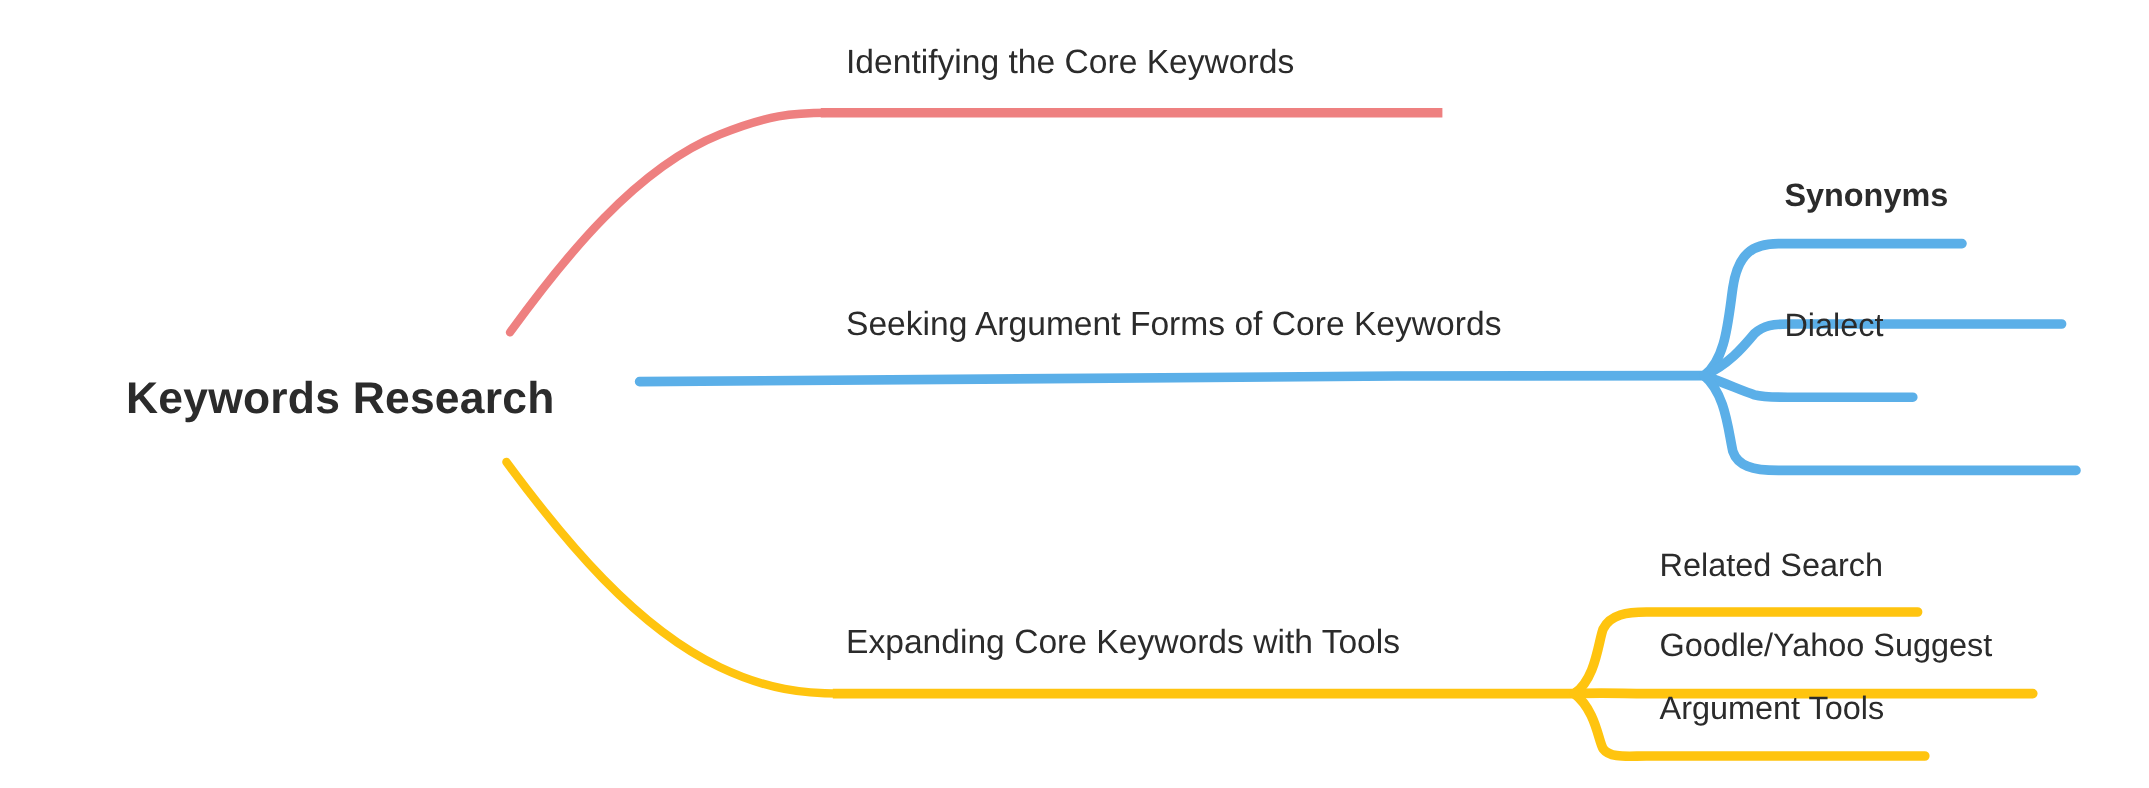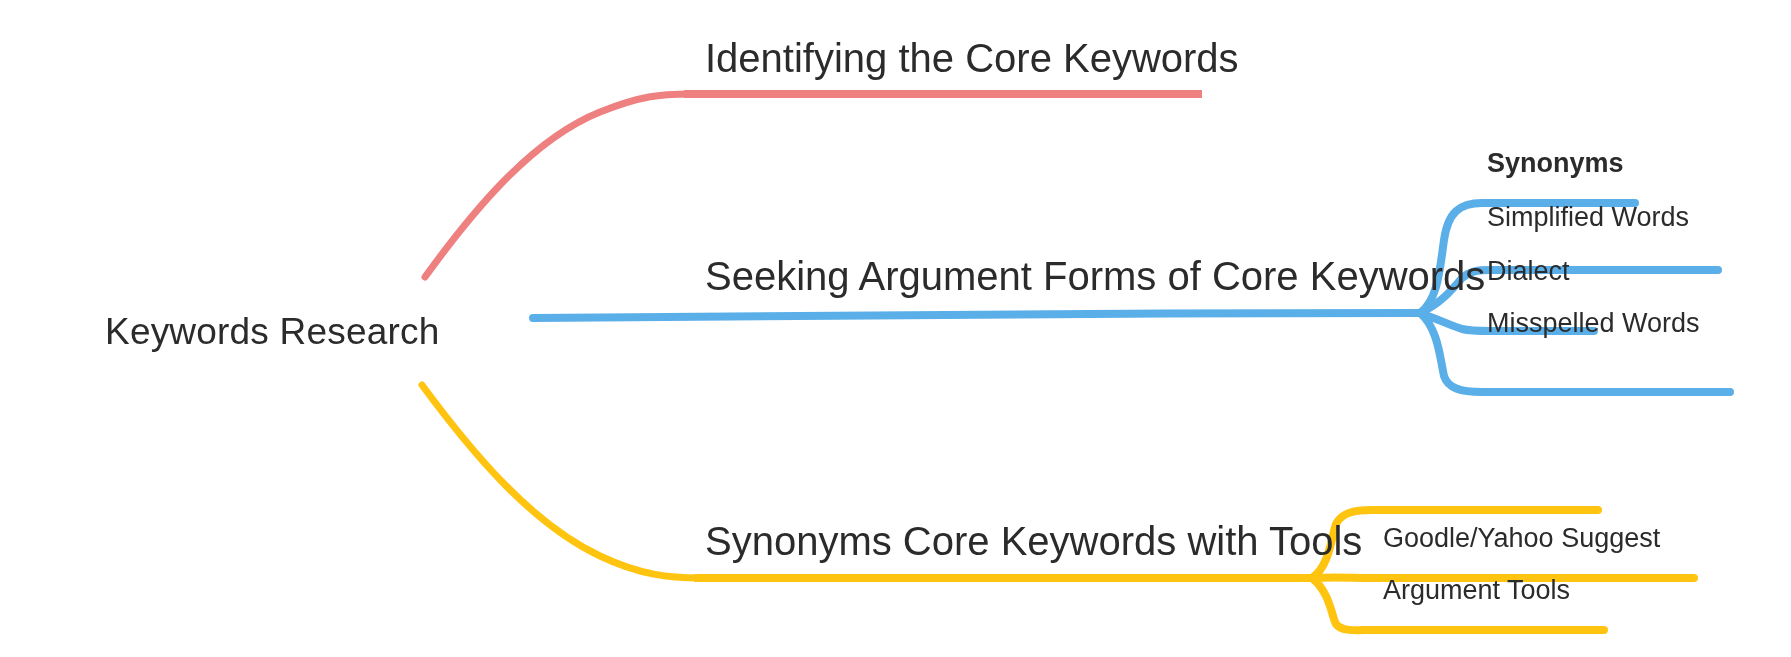--- a/index.html
+++ b/index.html
@@ -25,25 +25,25 @@
     height: 657px;
   }
   .node-label {
     position: absolute;
     white-space: nowrap;
     color: #2b2b2b;
     line-height: 1;
   }
   .root-label {
     font-size: 37px;
-    font-weight: normal;
+    font-weight: bold;
     letter-spacing: 0.2px;
   }
   .main-label {
-    font-size: 40px;
+    font-size: 28px;
     font-weight: normal;
   }
   .sub-label {
     font-size: 27px;
     font-weight: normal;
   }
 </style>
 </head>
 <body>
 
@@ -79,28 +79,27 @@
       <path d="M 1312 578 C 1330 592, 1332 618, 1336 624 C 1342 632, 1356 630, 1372 630 L 1604 630" fill="none" stroke="#FFC40F" stroke-width="8" stroke-linecap="round" stroke-linejoin="round"></path>
     </g>
   </svg>
 
   <div class="node-label root-label" style="left:105px; top:313px;">Keywords Research</div>
 
   <div class="node-label main-label" style="left:705px; top:38px;">Identifying the Core Keywords</div>
 
   <div class="node-label main-label" style="left:705px; top:256px;text-align:right;">Seeking Argument Forms of Core Keywords</div>
 
-  <div class="node-label main-label" style="left:705px; top:521px;">Synonyms Core Keywords with Tools</div>
+  <div class="node-label main-label" style="left:705px; top:521px;">Expanding Core Keywords with Tools</div>
 
   <div class="node-label sub-label" style="left:1487px; top:150px;font-weight:bold;">Synonyms</div>
 
-  <div class="node-label sub-label" style="left:1487px; top:204px;">Simplified Words</div>
 
   <div class="node-label sub-label" style="left:1487px; top:258px;text-align:center;">Dialect</div>
 
-  <div class="node-label sub-label" style="left:1487px; top:310px;">Misspelled Words</div>
 
+  <div class="node-label sub-label" style="left:1383px; top:458px;">Related Search</div>
 
   <div class="node-label sub-label" style="left:1383px; top:525px;">Goodle/Yahoo Suggest</div>
 
   <div class="node-label sub-label" style="left:1383px; top:577px;">Argument Tools</div>
 
 </div>
 
 </body></html>

